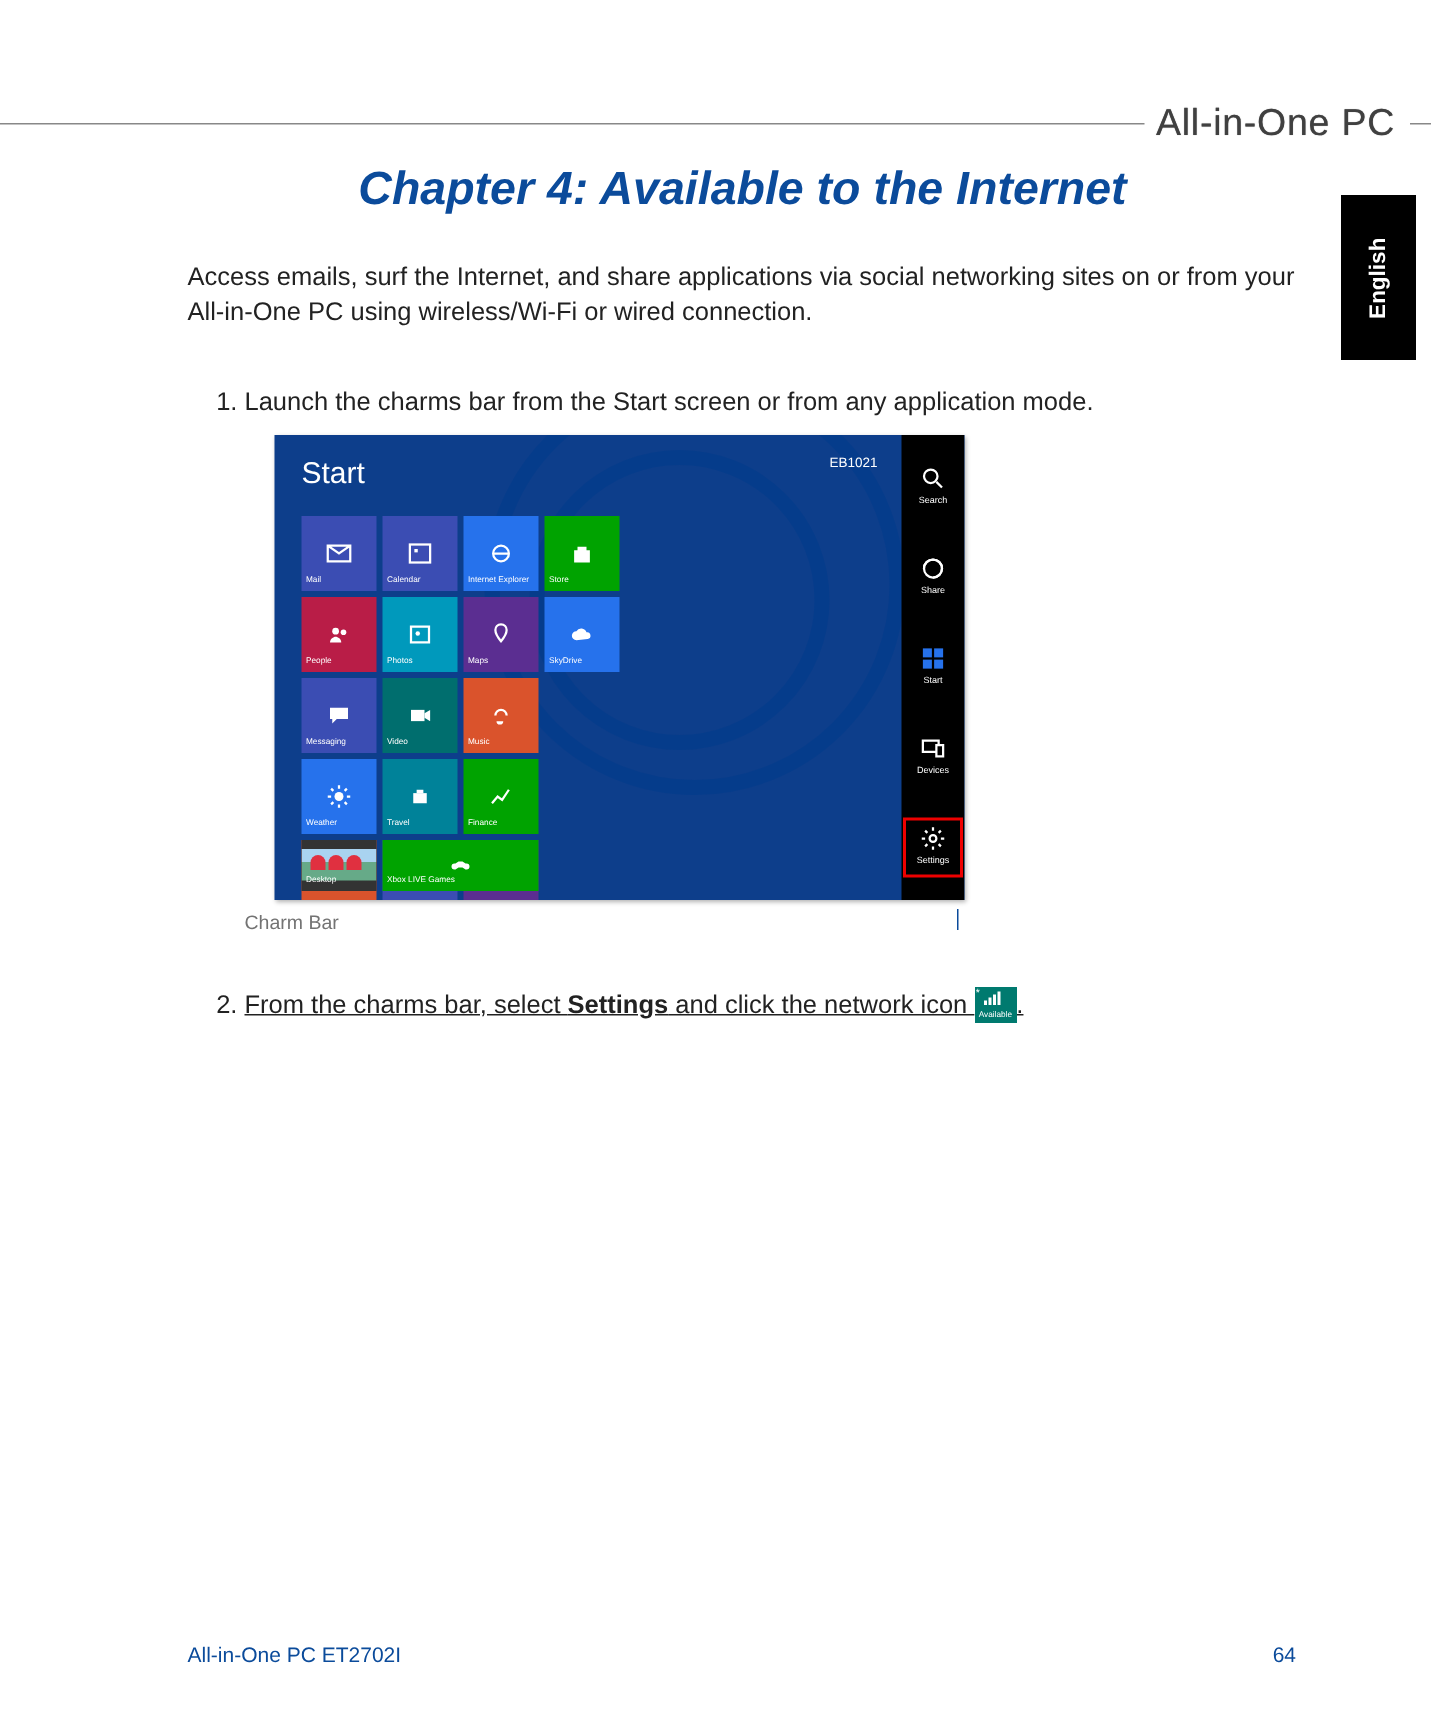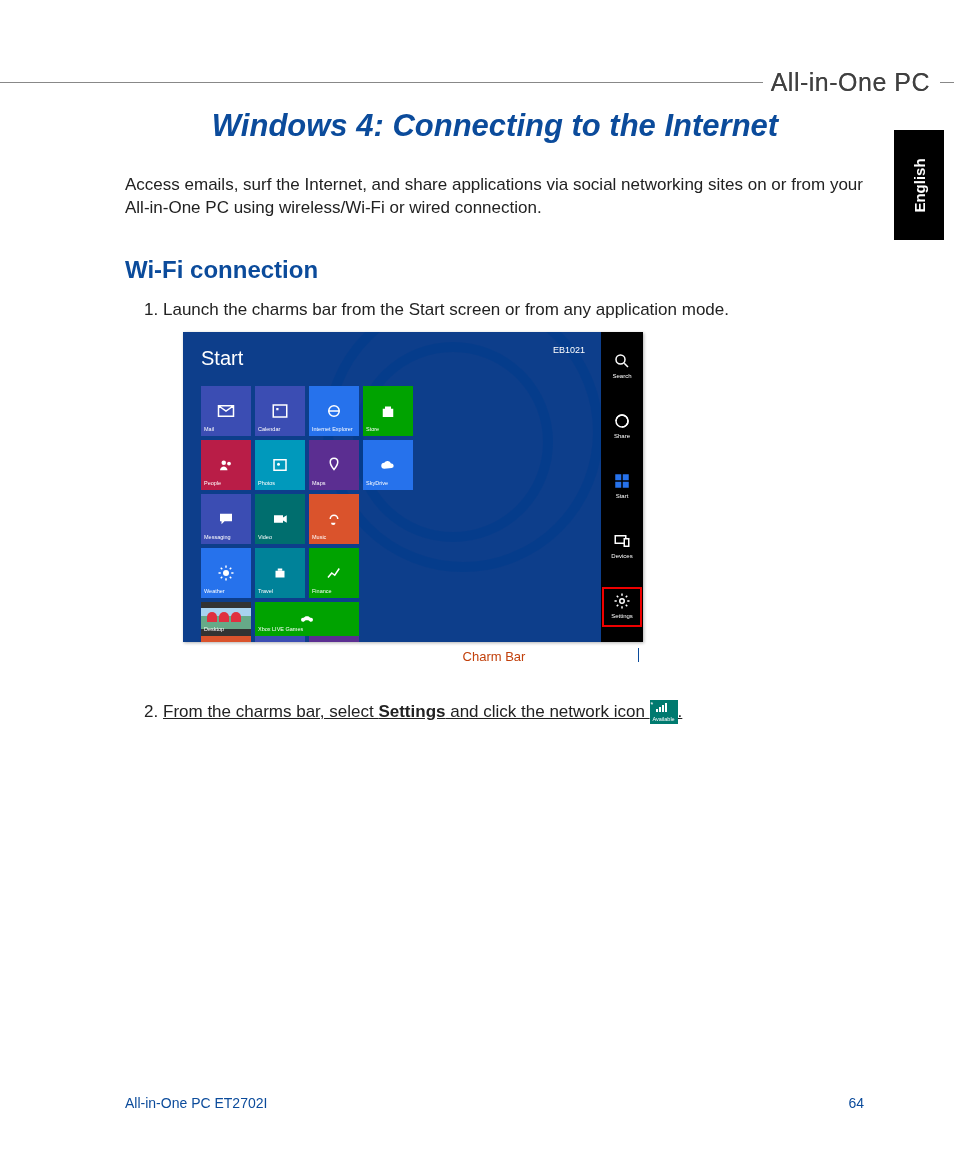--- a/index.html
+++ b/index.html
@@ -195,23 +195,23 @@
   .charm.highlight { outline: 2px solid #e00; outline-offset:-2px; }
   .pointer-line {
     position: absolute;
     bottom: -20px;
     right: 24px;
     width: 1px;
     height: 14px;
     background: #0b4b9b;
   }
   .charm-caption {
-    text-align: center;
+    text-align: left;
     font-size: 13px;
-    color: #c2410c;
+    color: #737373;
     margin: 6px 40px 0 0;
   }
   .net-icon {
     display: inline-block;
     width: 28px; height: 24px;
     background: #007a6f;
     color: #fff;
     vertical-align: middle;
     position: relative;
   }
@@ -245,25 +245,24 @@
   <div class="rule-left"></div>
   <div class="brand">All-in-One PC</div>
   <div class="rule-right-short"></div>
 </div>
 
 <div class="lang-tab">
   <span>English</span>
 </div>
 
 <div class="content">
-  <h1 class="chapter-title">Windows 4: Connecting to the Internet</h1>
+  <h1 class="chapter-title">Chapter 4: Available to the Internet</h1>
 
   <p class="intro">Access emails, surf the Internet, and share applications via social networking sites on or from your All-in-One PC using wireless/Wi-Fi or wired connection.</p>
 
-  <h2 class="section-title">Wi-Fi connection</h2>
 
   <ol class="steps">
     <li>
       <span>Launch the charms bar from the Start screen or from any application mode.</span>
 
 
       <div class="screenshot-wrap">
         <div class="win8">
           <div class="circles"></div>
           <div class="start-label">Start</div>

